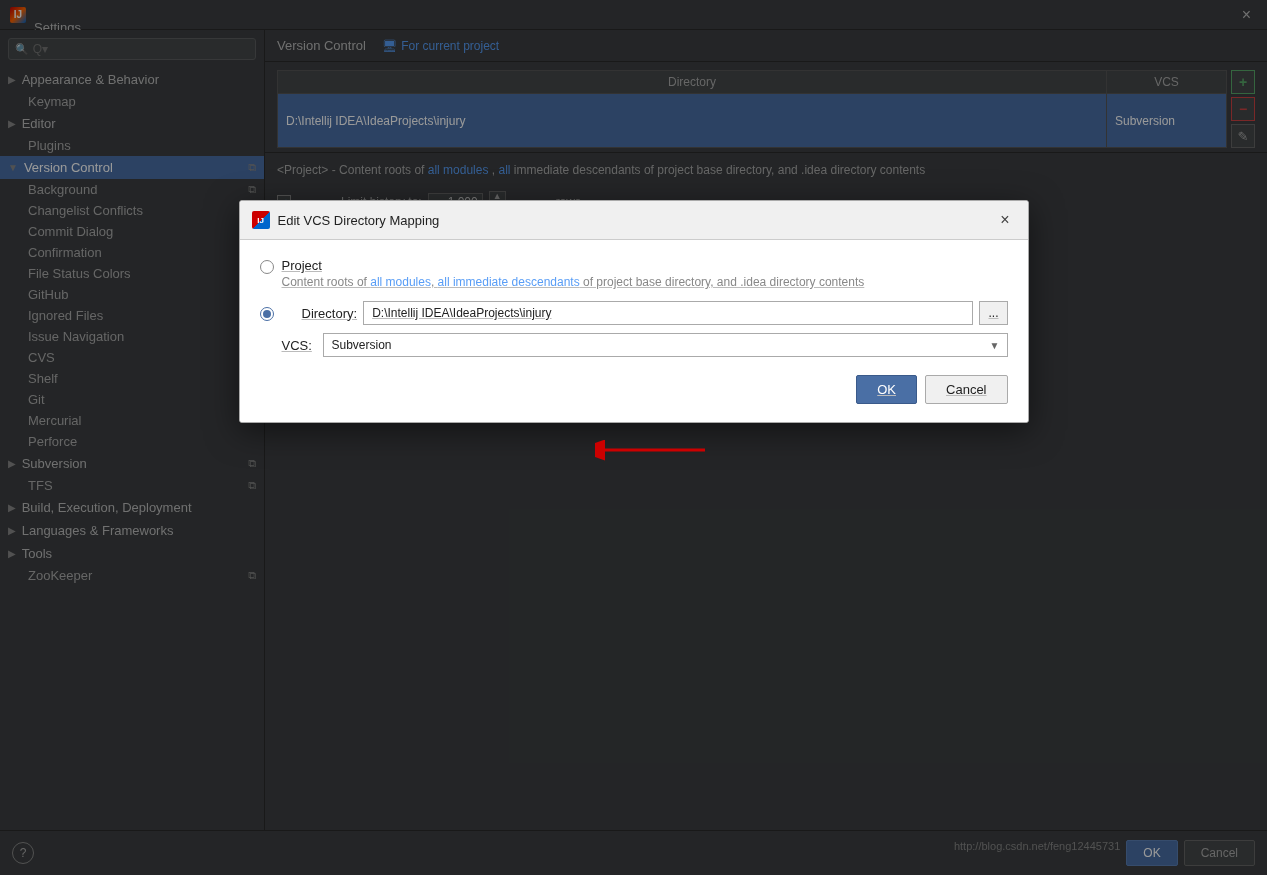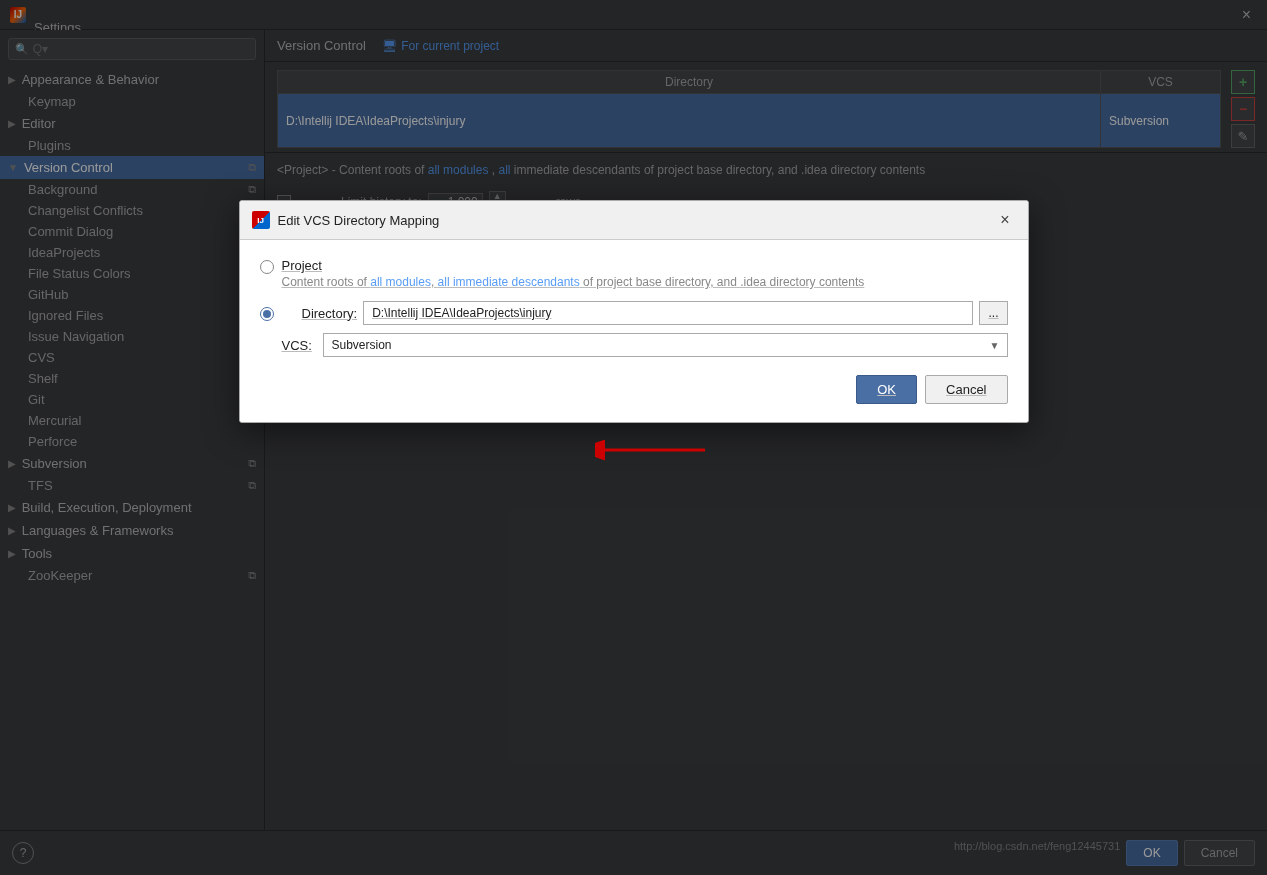--- a/index.html
+++ b/index.html
@@ -547,21 +547,21 @@
     <div class="sidebar-child">
       <span>Changelist Conflicts</span>
     </div>
 
     <div class="sidebar-child">
       <span>Commit Dialog</span>
       <span style="margin-left:auto;color:#888;font-size:11px;">⧉</span>
     </div>
 
     <div class="sidebar-child">
-      <span>IdeaProjects</span>
+      <span>Confirmation</span>
     </div>
 
     <div class="sidebar-child">
       <span>File Status Colors</span>
     </div>
 
     <div class="sidebar-child">
       <span>GitHub</span>
     </div>
 
@@ -628,21 +628,21 @@
   <div class="content-area">
 
     <div class="content-header">
       <span class="content-header-title">Version Control</span>
       <span class="content-header-link">
         <span>🖥</span>
         <span>For current project</span>
       </span>
     </div>
 
-    <div style="padding: 8px 12px 4px 12px; display: flex; gap: 6px;">
+    <div style="padding: 8px 12px 4px 12px; display: flex; ">
       <table class="vcs-table" style="flex:1;">
         <thead>
           <tr>
             <th>Directory</th>
             <th style="width: 120px;">VCS</th>
           </tr>
         </thead>
         <tbody>
           <tr class="selected-row">
             <td>D:\Intellij IDEA\IdeaProjects\injury</td>

